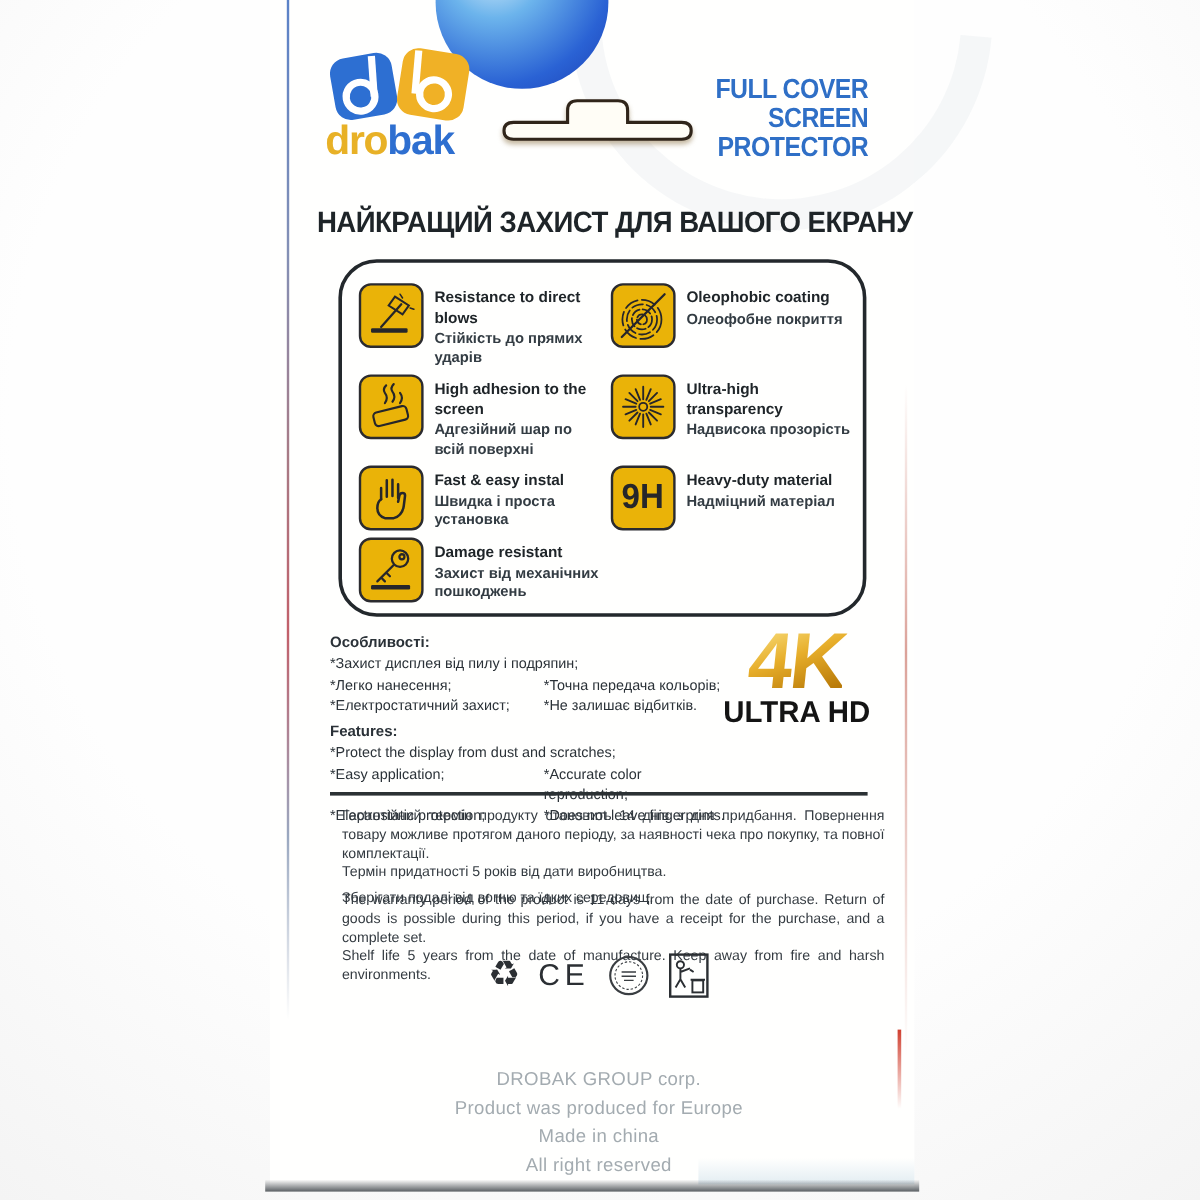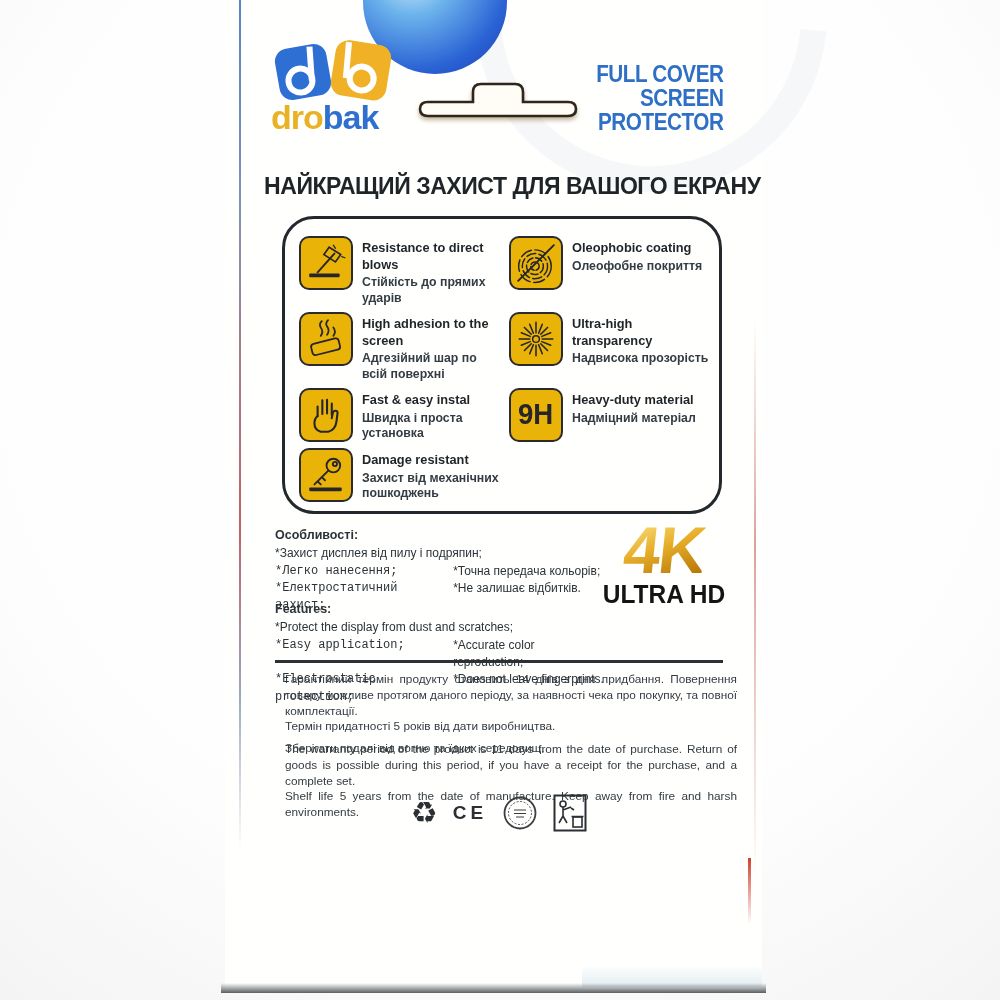--- a/index.html
+++ b/index.html
@@ -45,42 +45,42 @@
     box-sizing:border-box;display:flex;align-items:center;justify-content:center;background:#eab308;}
   .ftext{padding-top:4px;}
   .f-en{font-size:12.8px;font-weight:bold;color:#1e2428;line-height:1.3;}
   .f-ua{font-size:12.3px;font-weight:600;color:#333c43;line-height:1.25;margin-top:2px;}
   .nine-h{font-size:29px;font-weight:bold;color:#26262a;transform:scaleX(0.95);}
 
   
   .list-block{position:absolute;left:50px;width:330px;font-size:12px;color:#2b3238;line-height:1.45;}
   .list-title{font-weight:bold;font-size:12.5px;margin-bottom:1px;}
   .list-row{display:flex;}
-  .list-col1{width:54%;font-family:Liberation Mono, monospace;}
+  .list-col1{width:54%;}
   .list-col2{width:46%;}
 
   .badge-4k{position:absolute;left:372px;top:520px;width:134px;text-align:center;}
   .badge-4k .k4{font-size:66px;font-weight:bold;line-height:60px;letter-spacing:-2px;
     background:linear-gradient(160deg,#f6d873 10%,#e7ae2a 45%,#b97a08 90%);
     -webkit-background-clip:text;background-clip:text;color:transparent;
     transform:skewX(-6deg);display:inline-block;}
   .badge-4k .uhd{font-size:25px;font-weight:900;color:#141414;letter-spacing:0;
     transform:scaleX(0.98);margin-top:0;}
 
   .separator{position:absolute;left:50px;top:660px;width:448px;height:2.5px;background:#2b3134;}
 
   .para{position:absolute;left:60px;width:452px;font-size:11.8px;color:#343b41;
     line-height:1.34;text-align:justify;font-weight:500;}
   .para p{margin:0;}
   .para .gap{margin-top:6px;}
 
   .certs{position:absolute;left:50px;top:794px;width:448px;display:flex;
     align-items:center;justify-content:center;gap:15px;color:#2b2f33;}
   .recycle{font-family:"DejaVu Sans",sans-serif;font-size:30px;line-height:30px;}
-  .ce{font-size:19px;font-weight:bold;letter-spacing:4px;font-family:"Liberation Sans",sans-serif;}
+  .ce{font-size:25px;font-weight:normal;letter-spacing:4px;font-family:"Liberation Sans",sans-serif;}
 
   .footer{position:absolute;left:50px;top:888px;width:448px;text-align:center;
     font-size:15.5px;color:#a3abb0;line-height:1.55;letter-spacing:0.3px;}
 </style>
 </head>
 <body>
 
 <div id="stage">
   <div id="package">
 
@@ -277,20 +277,26 @@
       </svg>
       <svg width="34" height="38" viewBox="0 0 34 38" fill="none" stroke="#2b2f33">
         <rect x="1.5" y="1.5" width="31" height="35" stroke-width="2"></rect>
         <circle cx="10" cy="10" r="3" stroke-width="1.6"></circle>
         <path d="M10,13 v9 M10,16 l8,-3 M10,22 l-4,7 M10,22 l4,7" stroke-width="1.6"></path>
         <rect x="20" y="23" width="9" height="10" stroke-width="1.6"></rect>
         <path d="M18.5,22.5 h12 M18,14 l3,2" stroke-width="1.6"></path>
       </svg>
     </div>
 
+    <div class="footer">
+      <div>DROBAK GROUP corp.</div>
+      <div>Product was produced for Europe</div>
+      <div>Made in china</div>
+      <div>All right reserved</div>
+    </div>
 
     <div class="edge-left"></div>
     <div class="edge-right"></div>
     <div class="edge-right-red"></div>
     <div class="bottom-tint"></div>
     <div class="bottom-shadow"></div>
   </div>
 </div>
 
 </body></html>

